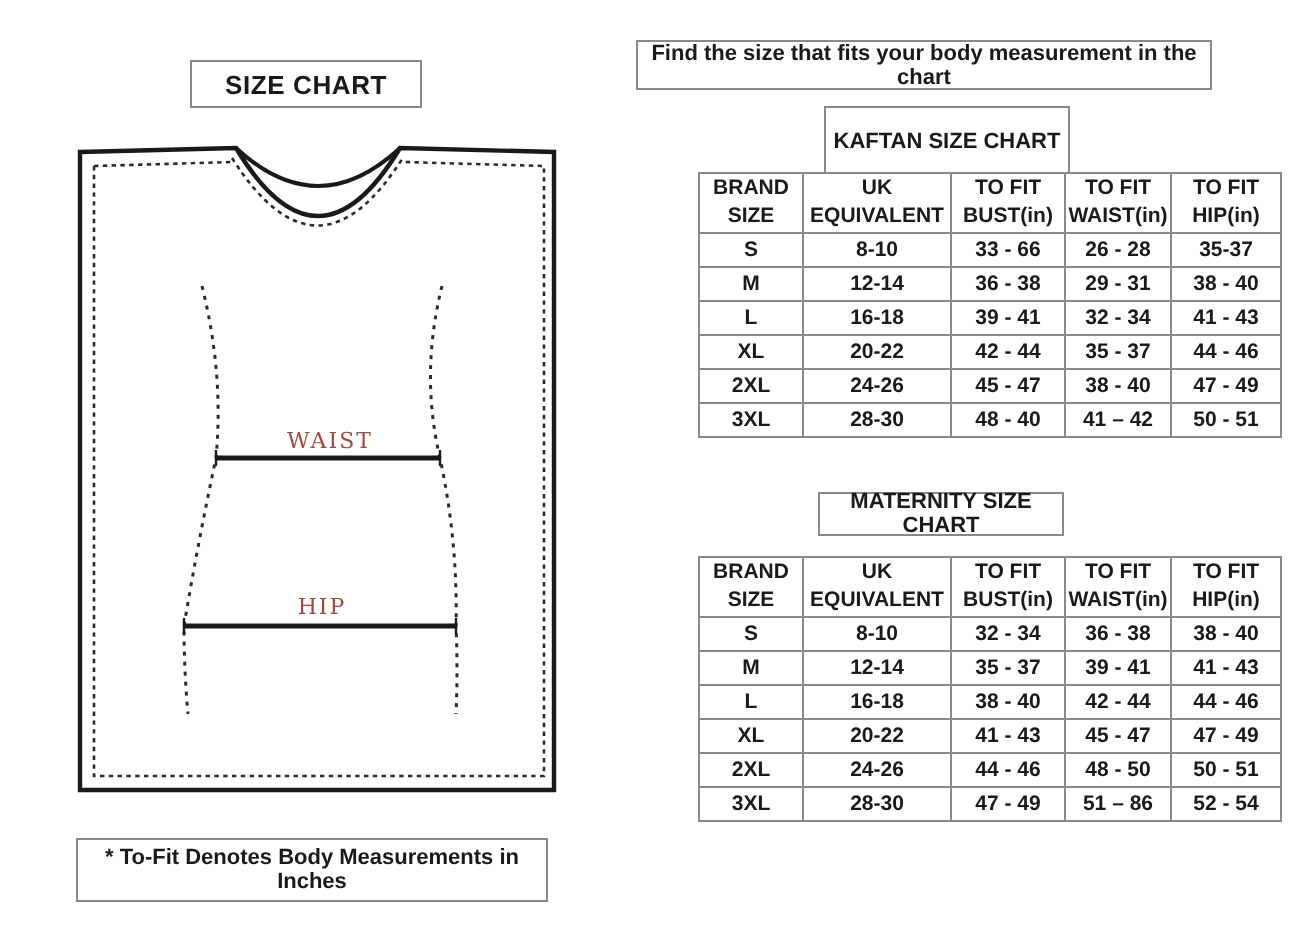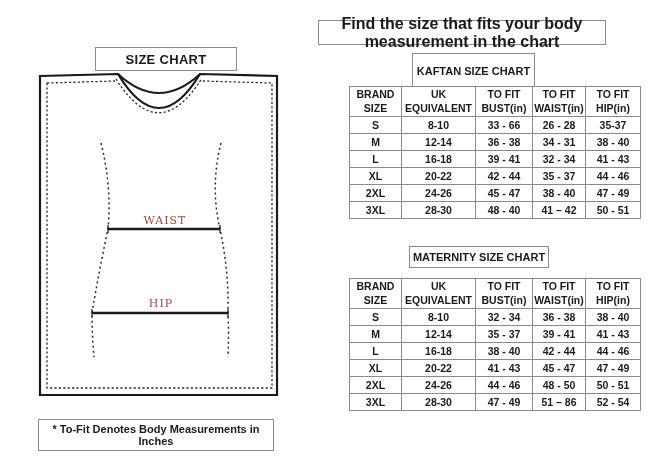--- a/index.html
+++ b/index.html
@@ -12,24 +12,24 @@
   }
   .stage { position: relative; width: 658px; height: 466px; background: #fff; overflow: hidden; }
 
   .box {
     position: absolute;
     border: 1px solid #8a8a8a;
     background: #fff;
     display: flex; align-items: center; justify-content: center;
     font-weight: bold; text-align: center;
   }
-  .title-size-chart { left: 95px;  top: 47px;  width: 142px; height: 24px; font-size: 13px; letter-spacing: 0.3px; }
-  .instruction-box  { left: 318px; top: 20px;  width: 288px; height: 25px; font-size: 16px; }
+  .title-size-chart { left: 95px;  top: 30px;  width: 116px; height: 24px; font-size: 13px; letter-spacing: 0.3px; }
+  .instruction-box  { left: 318px; top: 20px;  width: 288px; height: 25px; font-size: 11px; }
   .kaftan-title-box    { left: 412px; top: 53px;  width: 123px; height: 36px; font-size: 11px; }
-  .maternity-title-box { left: 409px; top: 246px; width: 140px; height: 22px; font-size: 11px; }
+  .maternity-title-box { left: 409px; top: 246px; width: 123px; height: 22px; font-size: 11px; }
   .note-box { left: 38px; top: 419px; width: 236px; height: 32px; font-size: 11px; }
 
   table.size-table {
     position: absolute; left: 317px;
     width: 291px;
     border-collapse: collapse; table-layout: fixed;
     font-weight: bold; background: #fff; margin-left: 32px;
   }
   .kaftan-table { top: 86px; }
   .maternity-table { top: 278px; }
@@ -126,21 +126,21 @@
           <td>S</td>
           <td>8-10</td>
           <td>33 - 66</td>
           <td>26 - 28</td>
           <td>35-37</td>
         </tr>
       <tr>
           <td>M</td>
           <td>12-14</td>
           <td>36 - 38</td>
-          <td>34 - 31</td>
+          <td>29 - 31</td>
           <td>38 - 40</td>
         </tr>
       <tr>
           <td>L</td>
           <td>16-18</td>
           <td>39 - 41</td>
           <td>32 - 34</td>
           <td>41 - 43</td>
         </tr>
       <tr>

